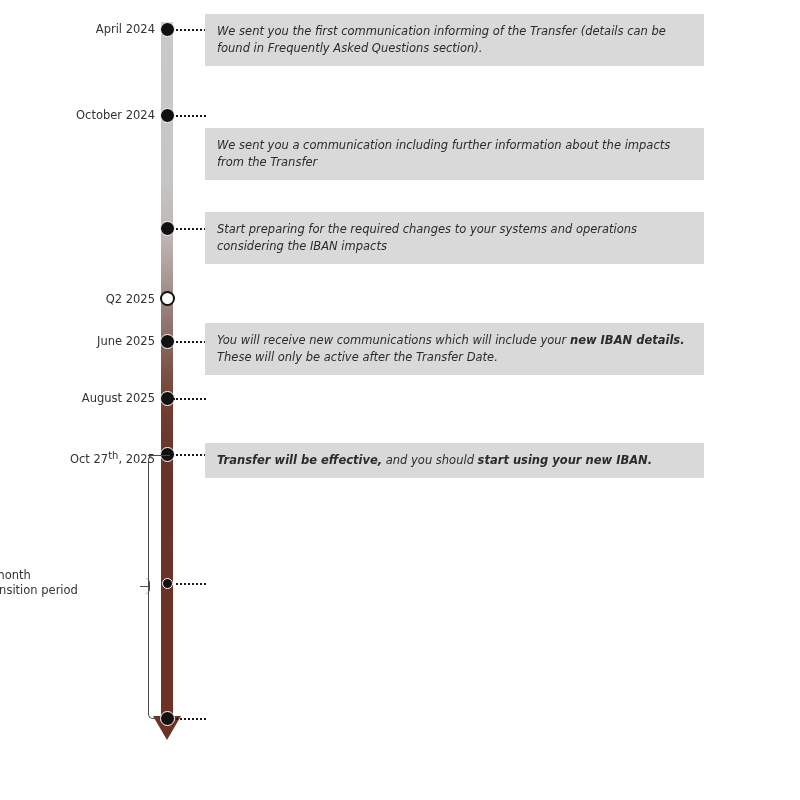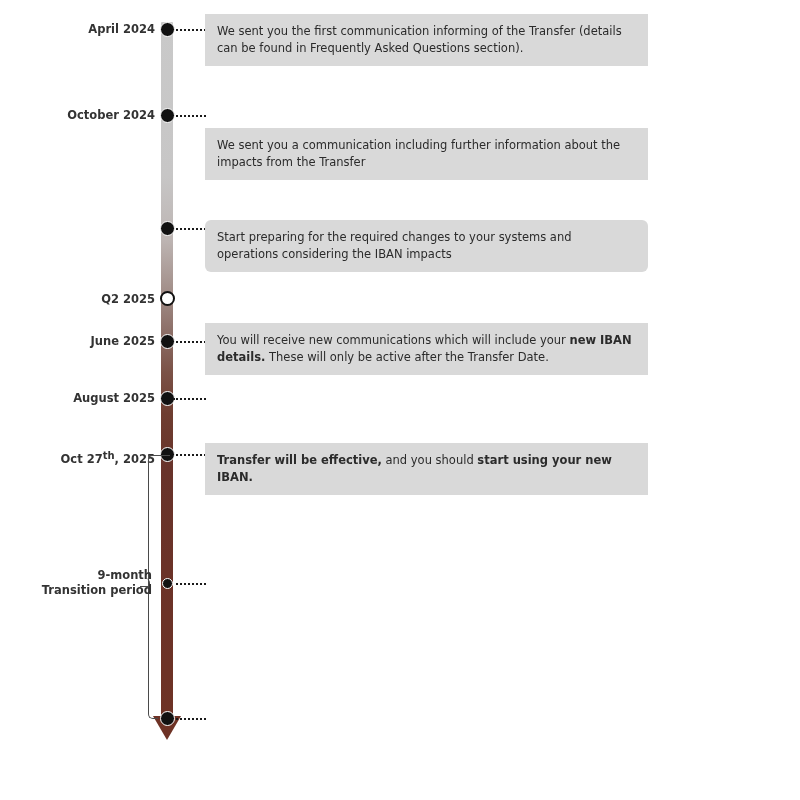--- a/index.html
+++ b/index.html
@@ -70,26 +70,25 @@
     width: 11px;
     height: 11px;
     left: 162px;
     border-width: 1px;
   }
 
   
   .date-label {
     position: absolute;
     right: 645px;       
-    text-align: right;
+    text-align: left;
     font-size: 11.5px;
     line-height: 15px;
     color: #333333;
     white-space: nowrap;
-    font-weight: bold;
   }
   .date-label sup {
     font-size: 10px;
     vertical-align: 4px;
   }
   .date-label.multi {
     white-space: normal;
     width: 170px;
     right: 648px;
   }
@@ -104,27 +103,28 @@
   }
   .connector.short {
     left: 173px;
     width: 33px;
   }
 
   
   .box {
     position: absolute;
     left: 205px;
-    width: 443px;
+    width: 499px;
     background: #d9d9d9;
     box-sizing: border-box;
     padding: 9px 12px 9px 12px;
     font-size: 11.5px;
     line-height: 17px;
     color: #2b2b2b;
+    font-style: italic;
   }
   .box b { font-weight: bold; }
 
   
   .bracket {
     position: absolute;
     left: 148px;
     top: 455px;
     width: 10px;
     height: 264px;
@@ -186,21 +186,21 @@
     <span>October 2024</span>
   </div>
   <div class="node" style="top:108px;"></div>
   <div class="connector" style="top:115px;"></div>
   <div class="box" style="top:100px;margin-top:28px;">
     <span>We sent you a communication including further information about the impacts from the Transfer</span>
   </div>
 
   <div class="node" style="top:221px;"></div>
   <div class="connector" style="top:228px;"></div>
-  <div class="box" style="top:220px;border-radius:6px;">
+  <div class="box" style="top:212px;">
     <span>Start preparing for the required changes to your systems and operations considering the IBAN impacts</span>
   </div>
 
   <div class="date-label" style="top:292px;">
     <span>Q2 2025</span>
   </div>
   <div class="node hollow" style="top:291px;"></div>
 
   <div class="date-label" style="top:334px;">
     <span>June 2025</span>

